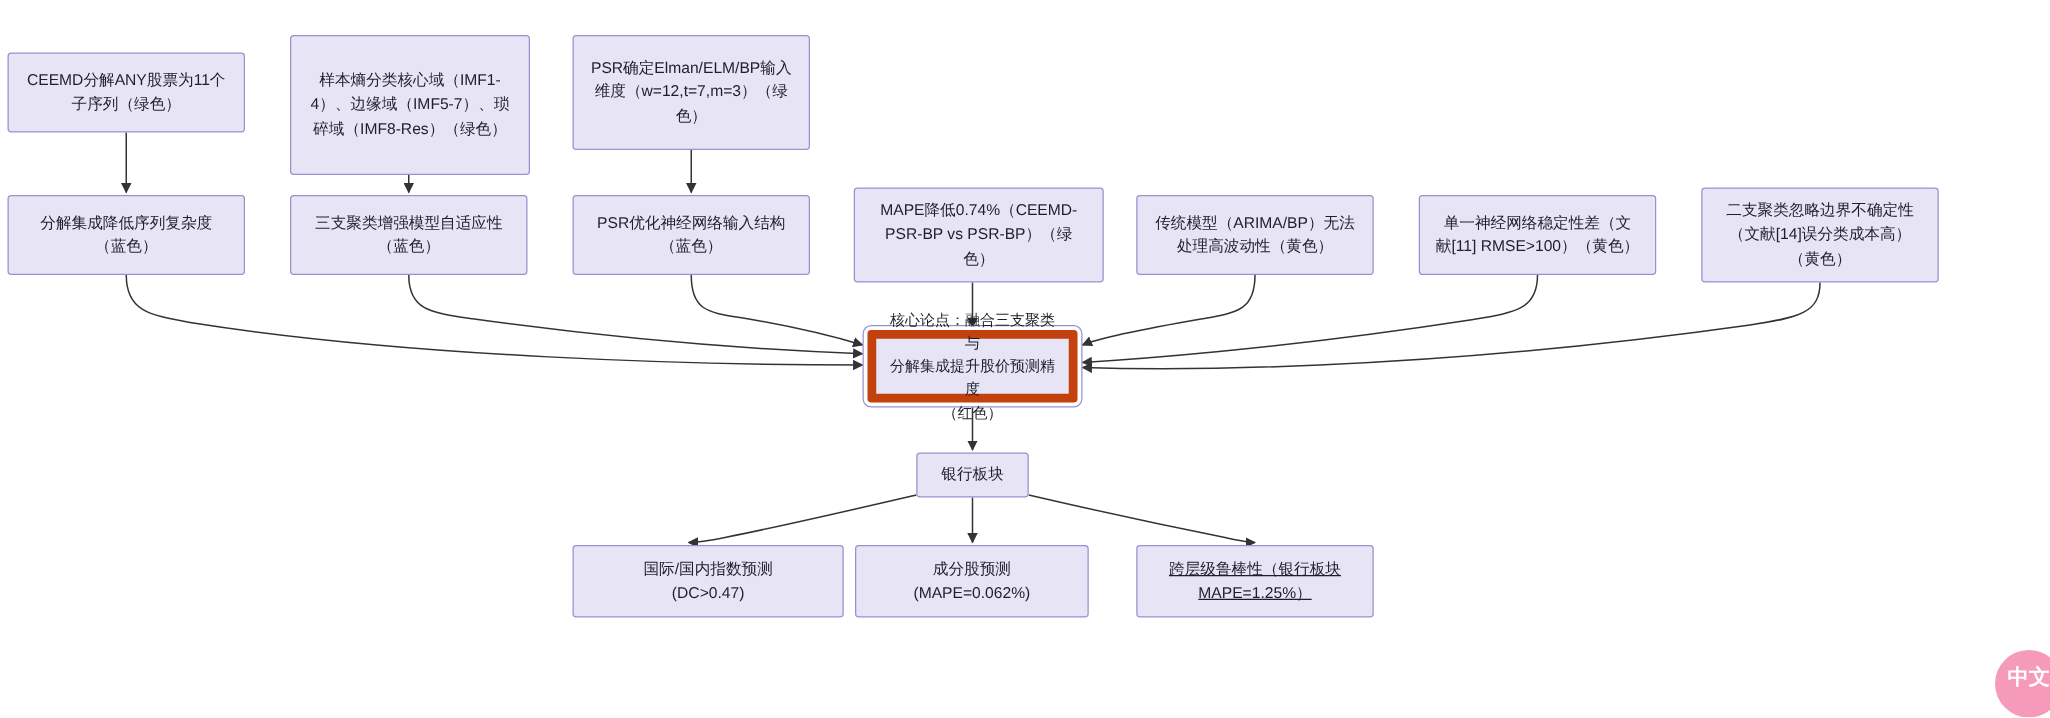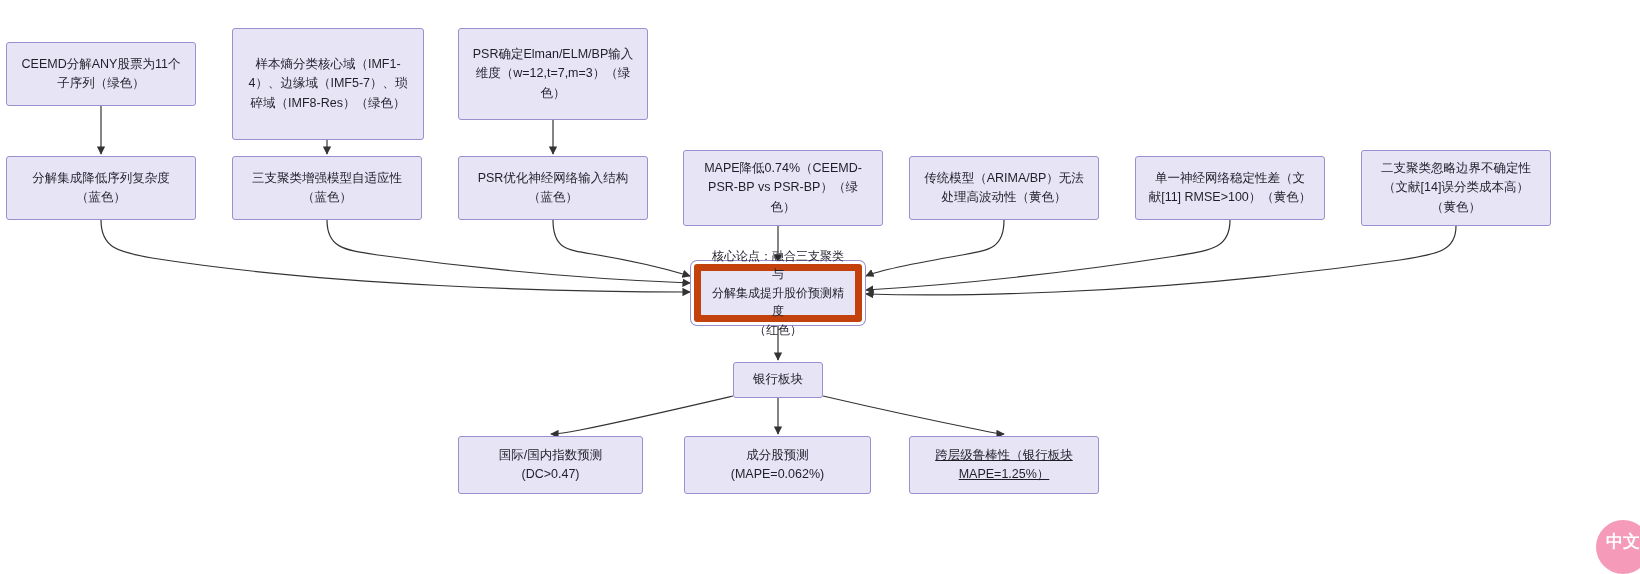--- a/index.html
+++ b/index.html
@@ -140,21 +140,21 @@
   <div class="node" style="left:1361px;top:150px;width:190px;height:76px;">二支聚类忽略边界不确定性
 （文献[14]误分类成本高）
 （黄色）</div>
 
   <div class="node core" style="left:694px;top:264px;width:168px;height:58px;font-size:12px;">核心论点：融合三支聚类与
 分解集成提升股价预测精度
 （红色）</div>
 
   <div class="node" style="left:733px;top:362px;width:90px;height:36px;">银行板块</div>
 
-  <div class="node" style="left:458px;top:436px;width:185px;height:58px;">国际/国内指数预测
+  <div class="node" style="left:458px;top:436px;width:217px;height:58px;">国际/国内指数预测
 (DC&gt;0.47)</div>
 
   <div class="node" style="left:684px;top:436px;width:187px;height:58px;">成分股预测
 (MAPE=0.062%)</div>
 
   <div class="node" style="left:909px;top:436px;width:190px;height:58px;text-decoration:underline;">跨层级鲁棒性（银行板块
 MAPE=1.25%）</div>
 
   <div class="watermark" style="left:1596px;top:520px;">
     <span>中文</span>

